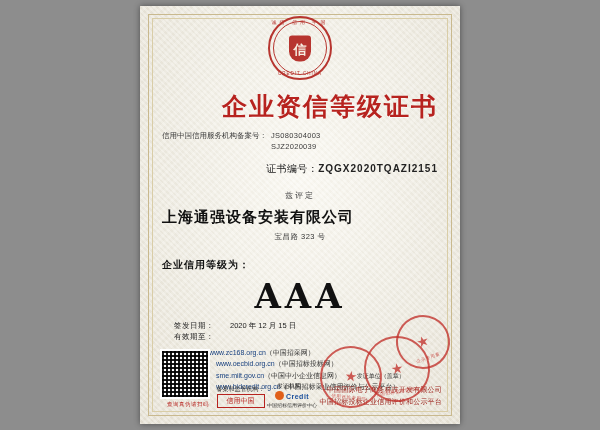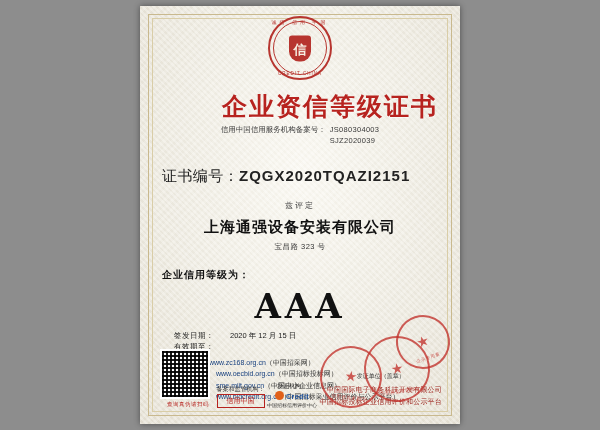--- a/index.html
+++ b/index.html
@@ -62,36 +62,36 @@
   }
 
   
   .title{
     text-align:right;margin-top:10px;
     font-family:"DejaVu Sans","Liberation Sans",sans-serif;
     font-size:25px;font-weight:bold;color:#b7231f;letter-spacing:2px;
     text-shadow:0 1px 0 rgba(255,255,255,.6);
   }
   .reg-line{
-    margin-top:1px;display:flex;justify-content:center;align-items:flex-start;
+    margin-top:7px;display:flex;align-items:flex-start;
     font-size:7.5px;color:#3a3a3a;
   }
   .reg-line .lbl{padding-top:1px;}
   .reg-line .nums{margin-left:4px;line-height:1.5;letter-spacing:.3px;}
 
   .certno{
-    margin-top:20px;text-align:left;font-size:15px;color:#222;letter-spacing:.4px;
+    margin-top:9px;text-align:right;font-size:10px;color:#222;letter-spacing:.4px;
   }
   .certno b{font-weight:bold;letter-spacing:1px;}
 
   .award{
     margin-top:14px;text-align:center;font-size:8px;color:#444;letter-spacing:2px;
   }
   .company{
-    margin-top:7px;text-align:center;font-size:15px;font-weight:bold;color:#111;letter-spacing:1px;
+    margin-top:7px;font-size:15px;font-weight:bold;color:#111;letter-spacing:1px;
   }
   .addr{
     margin-top:5px;text-align:center;font-size:7.5px;color:#333;letter-spacing:.5px;
   }
 
   .grade-label{
     margin-top:16px;text-align:left;font-size:10px;font-weight:bold;color:#111;letter-spacing:1px;
   }
   .grade{
     margin-top:4px;text-align:center;

